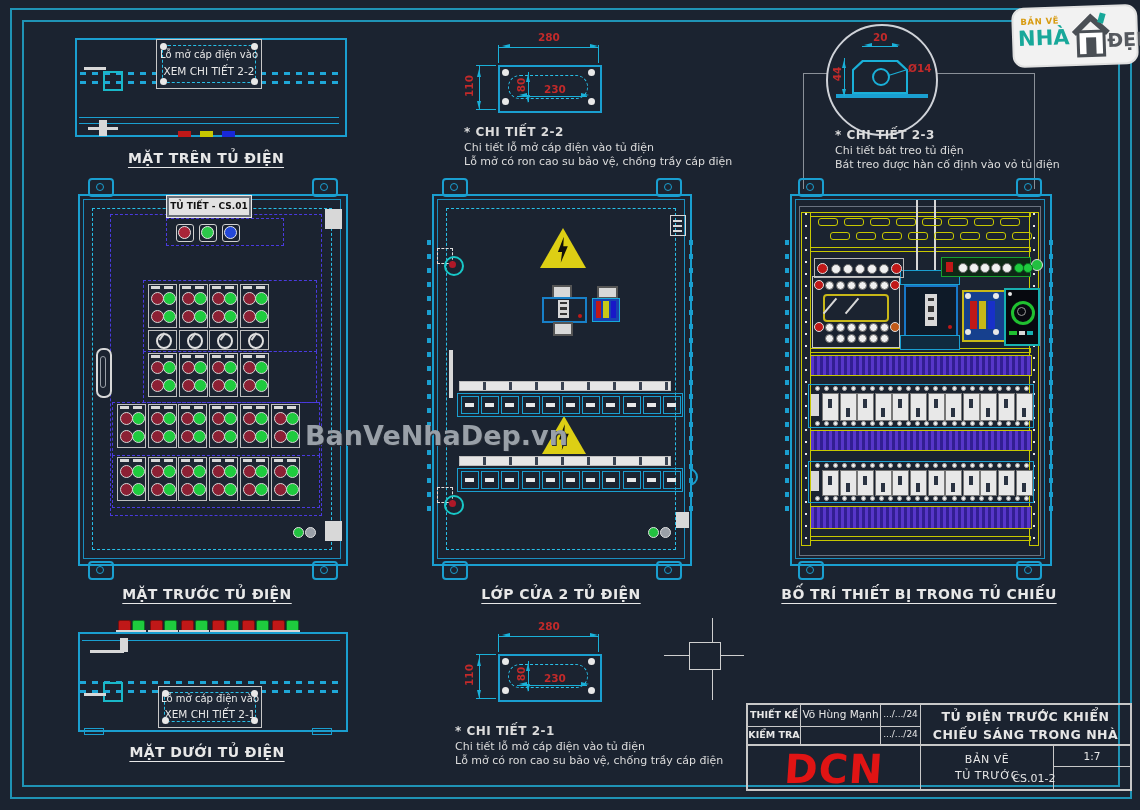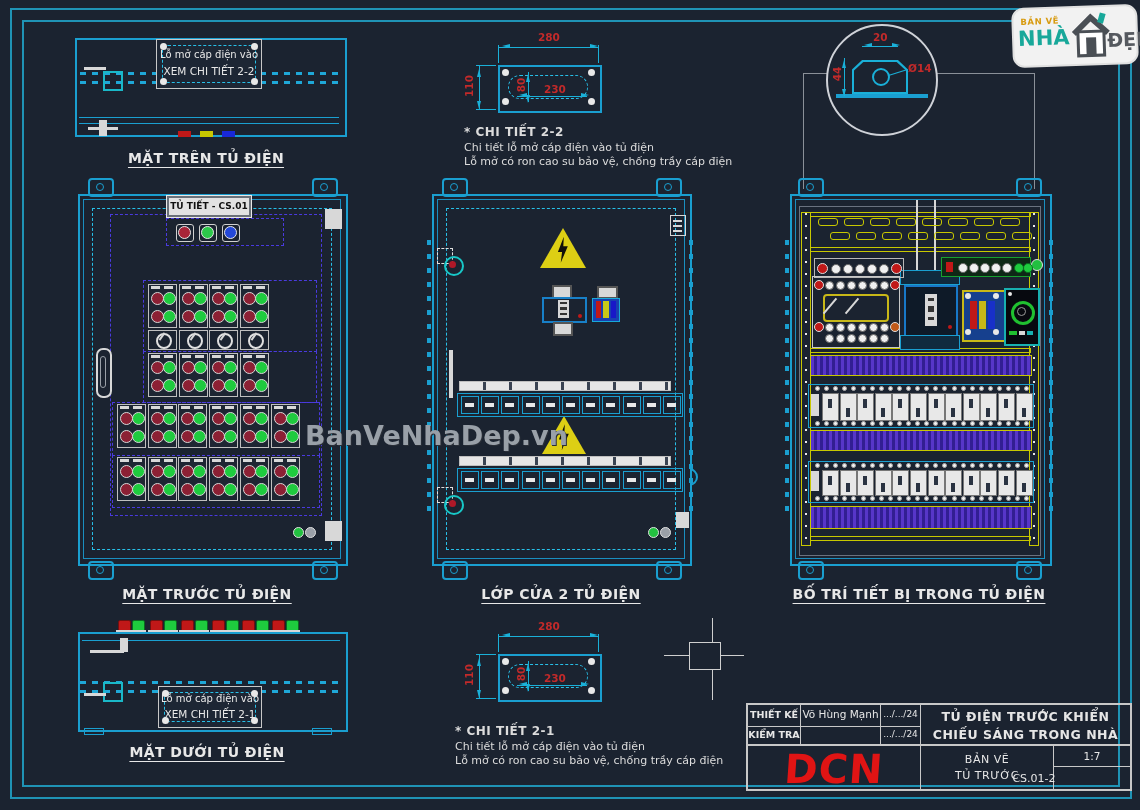--- a/index.html
+++ b/index.html
@@ -116,20 +116,25 @@
     <div class="a dimlh" style="left:62px;top:36px;width:36px;"></div>
     <div class="arw l" style="left:60px;top:33px;"></div>
       <div class="arw r" style="left:92px;top:33px;"></div>
     <div class="a dim" style="left:73px;top:21px;">20</div>
     <div class="a dimlv" style="left:44px;top:48px;height:38px;"></div>
     <div class="arw u" style="left:42px;top:46px;"></div>
       <div class="arw d" style="left:42px;top:79px;"></div>
     <div class="a dim" style="left:30px;top:58px;"><span class="rot">44</span></div>
     <div class="a dimlh" style="left:88px;top:62px;width:20px;transform:rotate(-18deg);"></div>
     <div class="a dim" style="left:108px;top:52px;">Ø14</div>
+    <div class="a note" style="left:35px;top:118px;">
+      <b>* CHI TIẾT 2-3</b><br>
+      <span>Chi tiết bát treo tủ điện</span><br>
+      <span>Bát treo được hàn cố định vào vỏ tủ điện</span>
+    </div>
   </div>
 
   <div class="a" style="left:1014px;top:8px;width:122px;height:56px;transform:rotate(-2deg);background:#f2f2f2;border-radius:10px;box-shadow:0 0 0 2px #e0e0e0;">
     <div class="a" style="left:7px;top:7px;font-size:8.5px;font-weight:bold;color:#d89b10;letter-spacing:.5px;">BẢN VẼ</div>
     <div class="a" style="left:4px;top:17px;font-size:21px;font-weight:900;color:#18a89a;">NHÀ</div>
     <span class="a" style="left:56px;top:4px;">
       <svg width="42" height="48" viewBox="0 0 42 48">
         <polygon points="21,2 40,20 36,24 21,10 6,24 2,20" fill="#4a4f55"></polygon>
         <rect x="8" y="20" width="26" height="24" fill="#ffffff" stroke="#4a4f55" stroke-width="3"></rect>
         <rect x="16" y="26" width="10" height="18" fill="#4a4f55"></rect>
@@ -282,21 +287,21 @@
 
   <div class="a" style="left:1004px;top:288px;width:32px;height:54px;border:2px solid #18b0b0;background:#07090f;">
     <div class="a bolt" style="left:2px;top:2px;width:4px;height:4px;"></div>
     <div class="a" style="left:5px;top:11px;width:18px;height:18px;border:3px solid #20c030;border-radius:50%;"></div>
     <div class="a" style="left:11px;top:17px;width:7px;height:7px;border:1px solid #999;border-radius:50%;"></div>
     <div class="a" style="left:3px;top:41px;width:8px;height:4px;background:#20c030;"></div>
     <div class="a wl" style="left:13px;top:41px;width:6px;height:4px;"></div>
     <div class="a" style="left:21px;top:41px;width:6px;height:4px;background:#18b0b0;"></div>
   </div>
   <div class="a" style="left:1031px;top:259px;width:10px;height:10px;border-radius:50%;background:#22c040;border:1px solid #e0e0e0;"></div>
-  <div class="a view-label" style="left:919px;top:586px;">BỐ TRÍ TIẾT BỊ TRONG TỦ ĐIỆN</div>
+  <div class="a view-label" style="left:919px;top:586px;">BỐ TRÍ THIẾT BỊ TRONG TỦ CHIẾU</div>
 
   <div class="a cy2" style="left:78px;top:632px;width:266px;height:96px;"></div>
   <div class="a" style="left:82px;top:640px;width:258px;height:1px;background:#1a9fd0;"></div>
   <div class="a" style="left:80px;top:681px;width:262px;height:3px;background:repeating-linear-gradient(90deg,#1fa8d8 0 6px,transparent 6px 12px);"></div>
   <div class="a" style="left:80px;top:690px;width:262px;height:3px;background:repeating-linear-gradient(90deg,#1fa8d8 0 6px,transparent 6px 12px);"></div>
   <div class="a" style="left:103px;top:682px;width:16px;height:16px;border:2px solid #1ab8c8;"></div>
   <div class="a wl" style="left:84px;top:693px;width:22px;height:3px;"></div>
   <div class="a wl" style="left:120px;top:638px;width:8px;height:14px;"></div>
   <div class="a wl" style="left:90px;top:650px;width:34px;height:3px;"></div>
   <div class="a" style="left:84px;top:728px;width:18px;height:5px;border:1px solid #1a9fd0;"></div>

